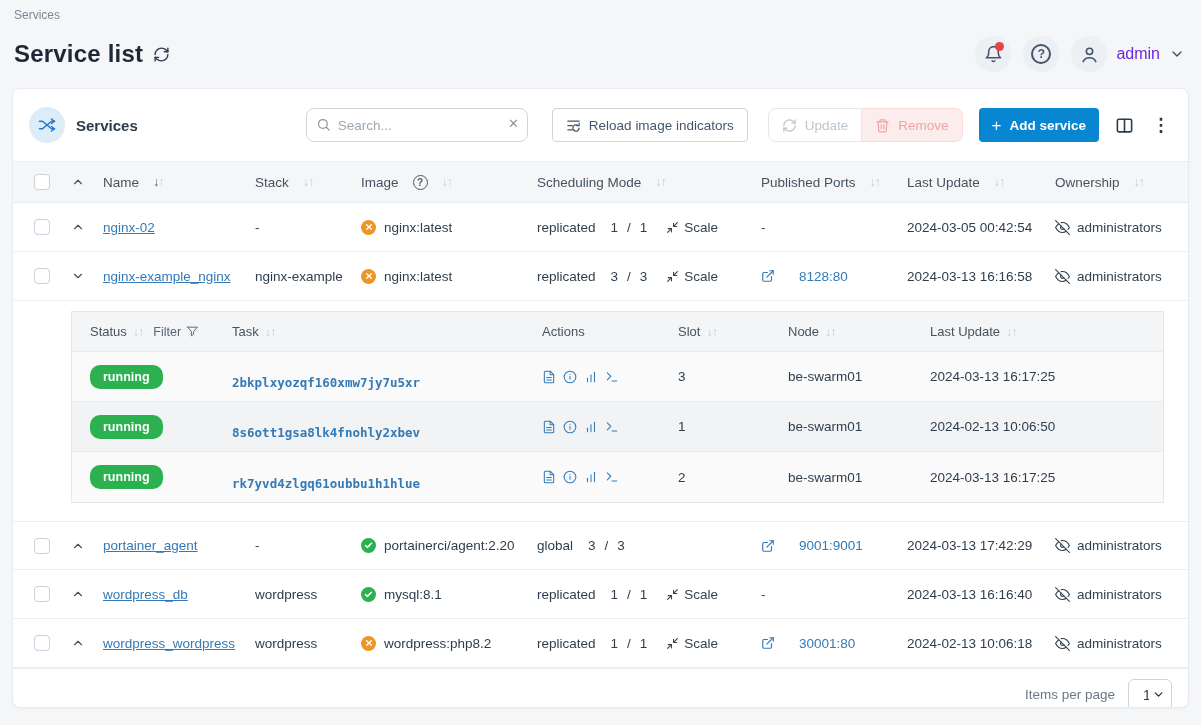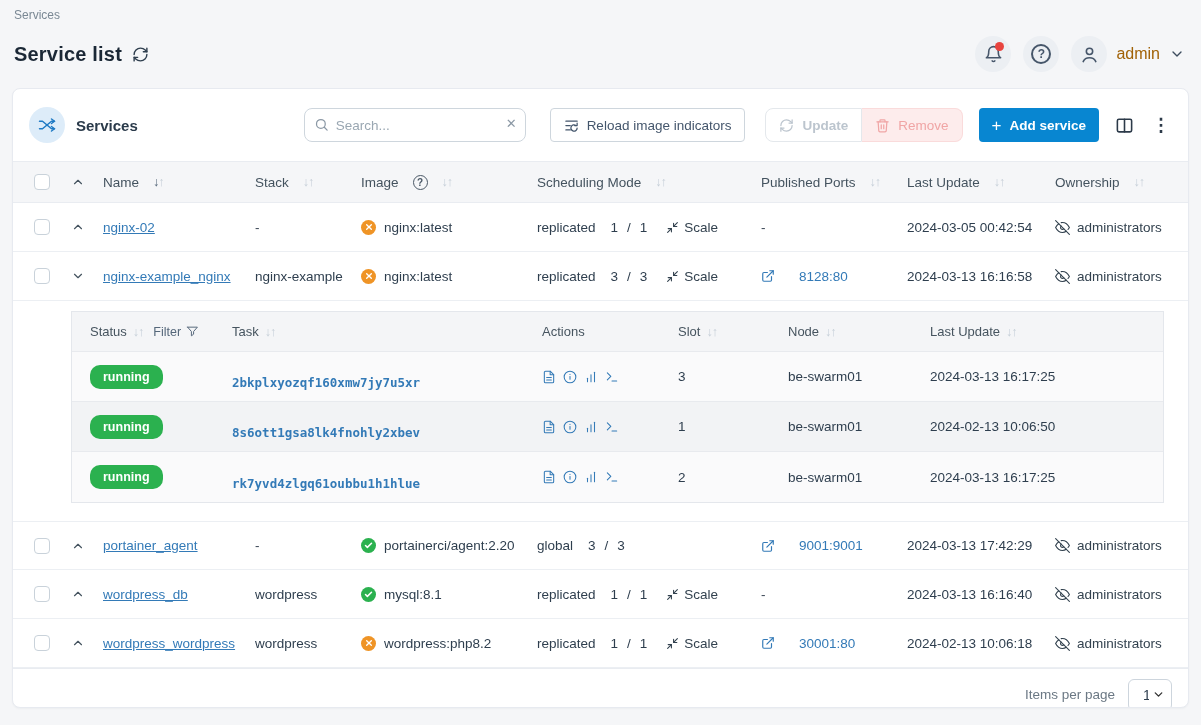--- a/index.html
+++ b/index.html
@@ -12,33 +12,33 @@
     font-size:13.5px;
   }
   svg { display:block; }
   .ic { stroke:currentColor; fill:none; stroke-width:2; stroke-linecap:round; stroke-linejoin:round; }
 
   
   .page-head { padding:8px 16px 0 14px; }
   .breadcrumb { font-size:12px; color:#7a8894; }
   .title-row { display:flex; align-items:center; justify-content:space-between; margin-top:14px; }
   .title-left { display:flex; align-items:center; gap:10px; }
-  h1 { font-size:20px; font-weight:700; color:#1b2836; letter-spacing:.2px; }
+  h1 { font-size:24px; font-weight:700; color:#1b2836; letter-spacing:.2px; }
   .refresh-btn { color:#2e3e4e; background:none; border:none; cursor:pointer; padding:0; }
   .top-icons { display:flex; align-items:center; gap:12px; }
   .circle-btn {
     width:36px; height:36px; border-radius:50%;
     background:#eceff3; color:#46566a;
     display:flex; align-items:center; justify-content:center;
     border:none; cursor:pointer; position:relative;
   }
   .notif-dot { position:absolute; top:6px; right:7px; width:9px; height:9px; border-radius:50%; background:#e8443f; }
   .qmark { width:20px; height:20px; border:2px solid #46566a; border-radius:50%; font-size:12px; font-weight:700; display:flex; align-items:center; justify-content:center; }
   .user-menu { display:flex; align-items:center; gap:9px; cursor:pointer; }
-  .username { font-size:16px; color:#a16207; }
+  .username { font-size:16px; color:#6d28d9; }
   .user-chev { color:#3d4c5e; }
 
   
   .panel {
     margin:16px 12px 0 12px; width:1177px; height:620px;
     background:#fff; border:1px solid #e7eaf0; border-radius:8px;
     box-shadow:0 1px 2px rgba(20,40,60,.04);
     display:flex; flex-direction:column; overflow:hidden;
   }
   .toolbar { display:flex; align-items:center; height:72px; padding:0 16px; flex:none; }
@@ -55,21 +55,21 @@
   .search input::placeholder { color:#9aa7b2; }
   .search-ic { position:absolute; left:10px; top:9px; color:#8b98a5; }
   .search-clear { position:absolute; right:9px; top:8px; color:#8b98a5; background:none; border:none; cursor:pointer; font-size:13px; }
 
   .btn { display:inline-flex; align-items:center; gap:8px; height:34px; padding:0 13px;
          border-radius:4px; font-size:13.5px; border:1px solid transparent; cursor:pointer;
          background:none; font-family:"Liberation Sans", sans-serif; white-space:nowrap; }
   .btn-light { background:#fff; border-color:#ced6dd; color:#44566c; margin-left:24px; }
   .btn-group { display:inline-flex; margin-left:20px; }
   .btn-group .btn { border-radius:0; }
-  .btn-group .btn:first-child { border-radius:8px 0 0 8px;font-weight:bold; }
+  .btn-group .btn:first-child { border-radius:8px 0 0 8px; }
   .btn-group .btn:last-child { border-radius:0 8px 8px 0; border-left:none; }
   .btn-disabled { background:#fff; border-color:#e4e8ec; color:#bcc5ce; cursor:default; }
   .btn-remove { background:#fdecec; border-color:#fadbdb; color:#f0a5a5; cursor:default; }
   .btn-primary { background:#0886d1; color:#fff; border:none; font-weight:600; margin-left:16px; }
   .plus-glyph { font-size:17px; font-weight:400; line-height:1; }
   .tool-icon-btn { background:none; border:none; cursor:pointer; color:#2c3a49; margin-left:14px; padding:2px; }
   .kebab { font-size:18px; font-weight:700; color:#2c3a49; letter-spacing:0; line-height:1; }
 
   
   .tbl-head, .tbl-row {

